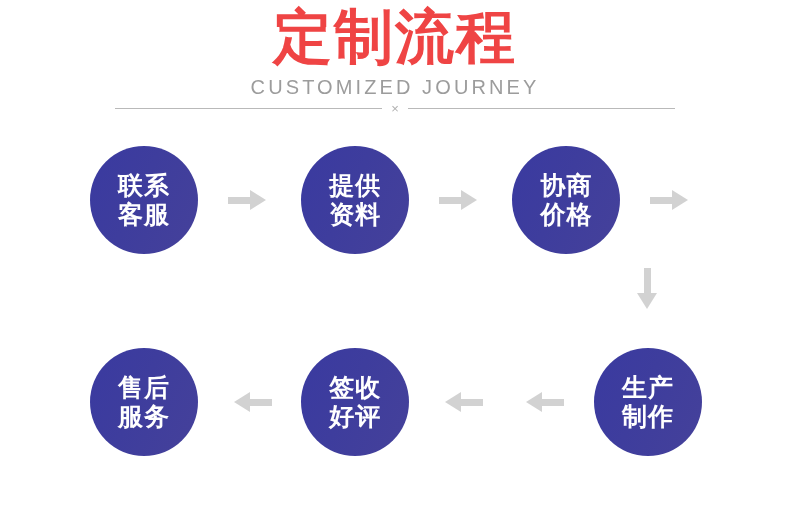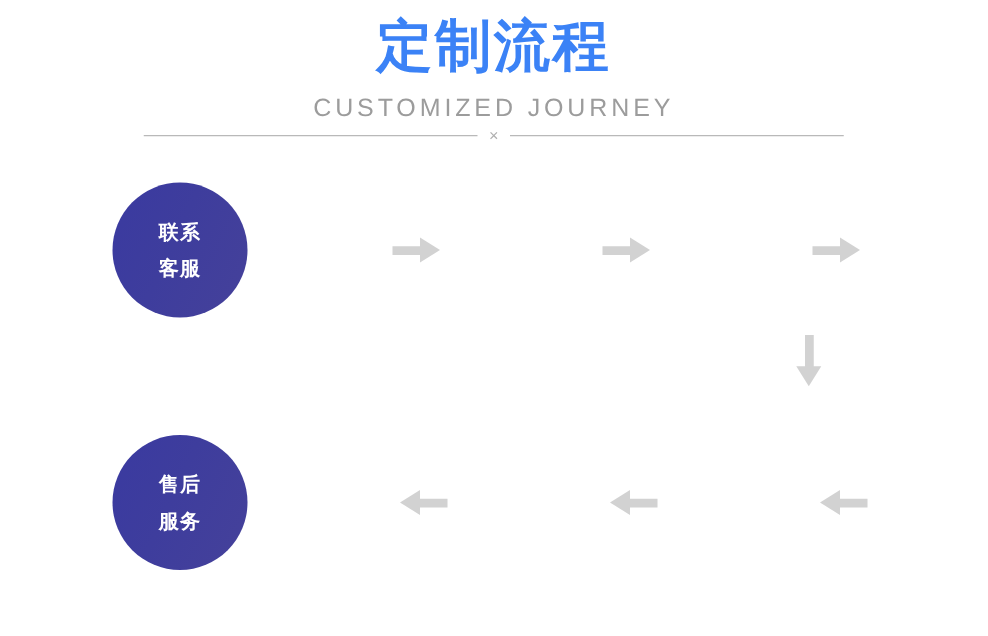--- a/index.html
+++ b/index.html
@@ -31,24 +31,24 @@
     width: 790px;
     text-align: center;
   }
 
   .main-title {
     position: absolute;
     left: 0;
     top: 2px;
     width: 790px;
     text-align: center;
-    font-size: 45px;
+    font-size: 59px;
     line-height: 70px;
     font-weight: bold;
-    color: #3b82f6;
+    color: #ef4444;
     letter-spacing: 2px;
     font-family: "DejaVu Sans", "Liberation Sans", sans-serif;
     white-space: nowrap;
   }
 
   .sub-title {
     position: absolute;
     left: 0;
     top: 78px;
     width: 790px;
@@ -108,21 +108,21 @@
     background: linear-gradient(115deg, #3a3aa0 0%, #3e3d9d 45%, #45419a 100%);
     display: flex;
     flex-direction: column;
     align-items: center;
     justify-content: center;
     box-sizing: border-box;
   }
 
   .node-line {
     color: #ffffff;
-    font-size: 16px;
+    font-size: 25px;
     line-height: 29px;
     font-weight: bold;
     letter-spacing: 1px;
     font-family: "DejaVu Sans", "Liberation Sans", sans-serif;
     white-space: nowrap;
   }
 
   
   .arrow-h {
     flex: 0 0 auto;
@@ -200,26 +200,34 @@
     <div class="node">
       <span class="node-line">联系</span>
       <span class="node-line">客服</span>
     </div>
 
     <div class="arrow-h arrow-right">
       <span class="shaft"></span>
       <span class="head"></span>
     </div>
 
+    <div class="node">
+      <span class="node-line">提供</span>
+      <span class="node-line">资料</span>
+    </div>
 
     <div class="arrow-h arrow-right">
       <span class="shaft"></span>
       <span class="head"></span>
     </div>
 
+    <div class="node">
+      <span class="node-line">协商</span>
+      <span class="node-line">价格</span>
+    </div>
 
     <div class="arrow-h arrow-right">
       <span class="shaft"></span>
       <span class="head"></span>
     </div>
 
 
   </div>
 
   <div class="arrow-down">
@@ -232,28 +240,36 @@
     <div class="node">
       <span class="node-line">售后</span>
       <span class="node-line">服务</span>
     </div>
 
     <div class="arrow-h arrow-left">
       <span class="shaft"></span>
       <span class="head"></span>
     </div>
 
+    <div class="node">
+      <span class="node-line">签收</span>
+      <span class="node-line">好评</span>
+    </div>
 
     <div class="arrow-h arrow-left">
       <span class="shaft"></span>
       <span class="head"></span>
     </div>
 
 
     <div class="arrow-h arrow-left">
       <span class="shaft"></span>
       <span class="head"></span>
     </div>
 
+    <div class="node">
+      <span class="node-line">生产</span>
+      <span class="node-line">制作</span>
+    </div>
 
   </div>
 
 </div>
 
 </body></html>

